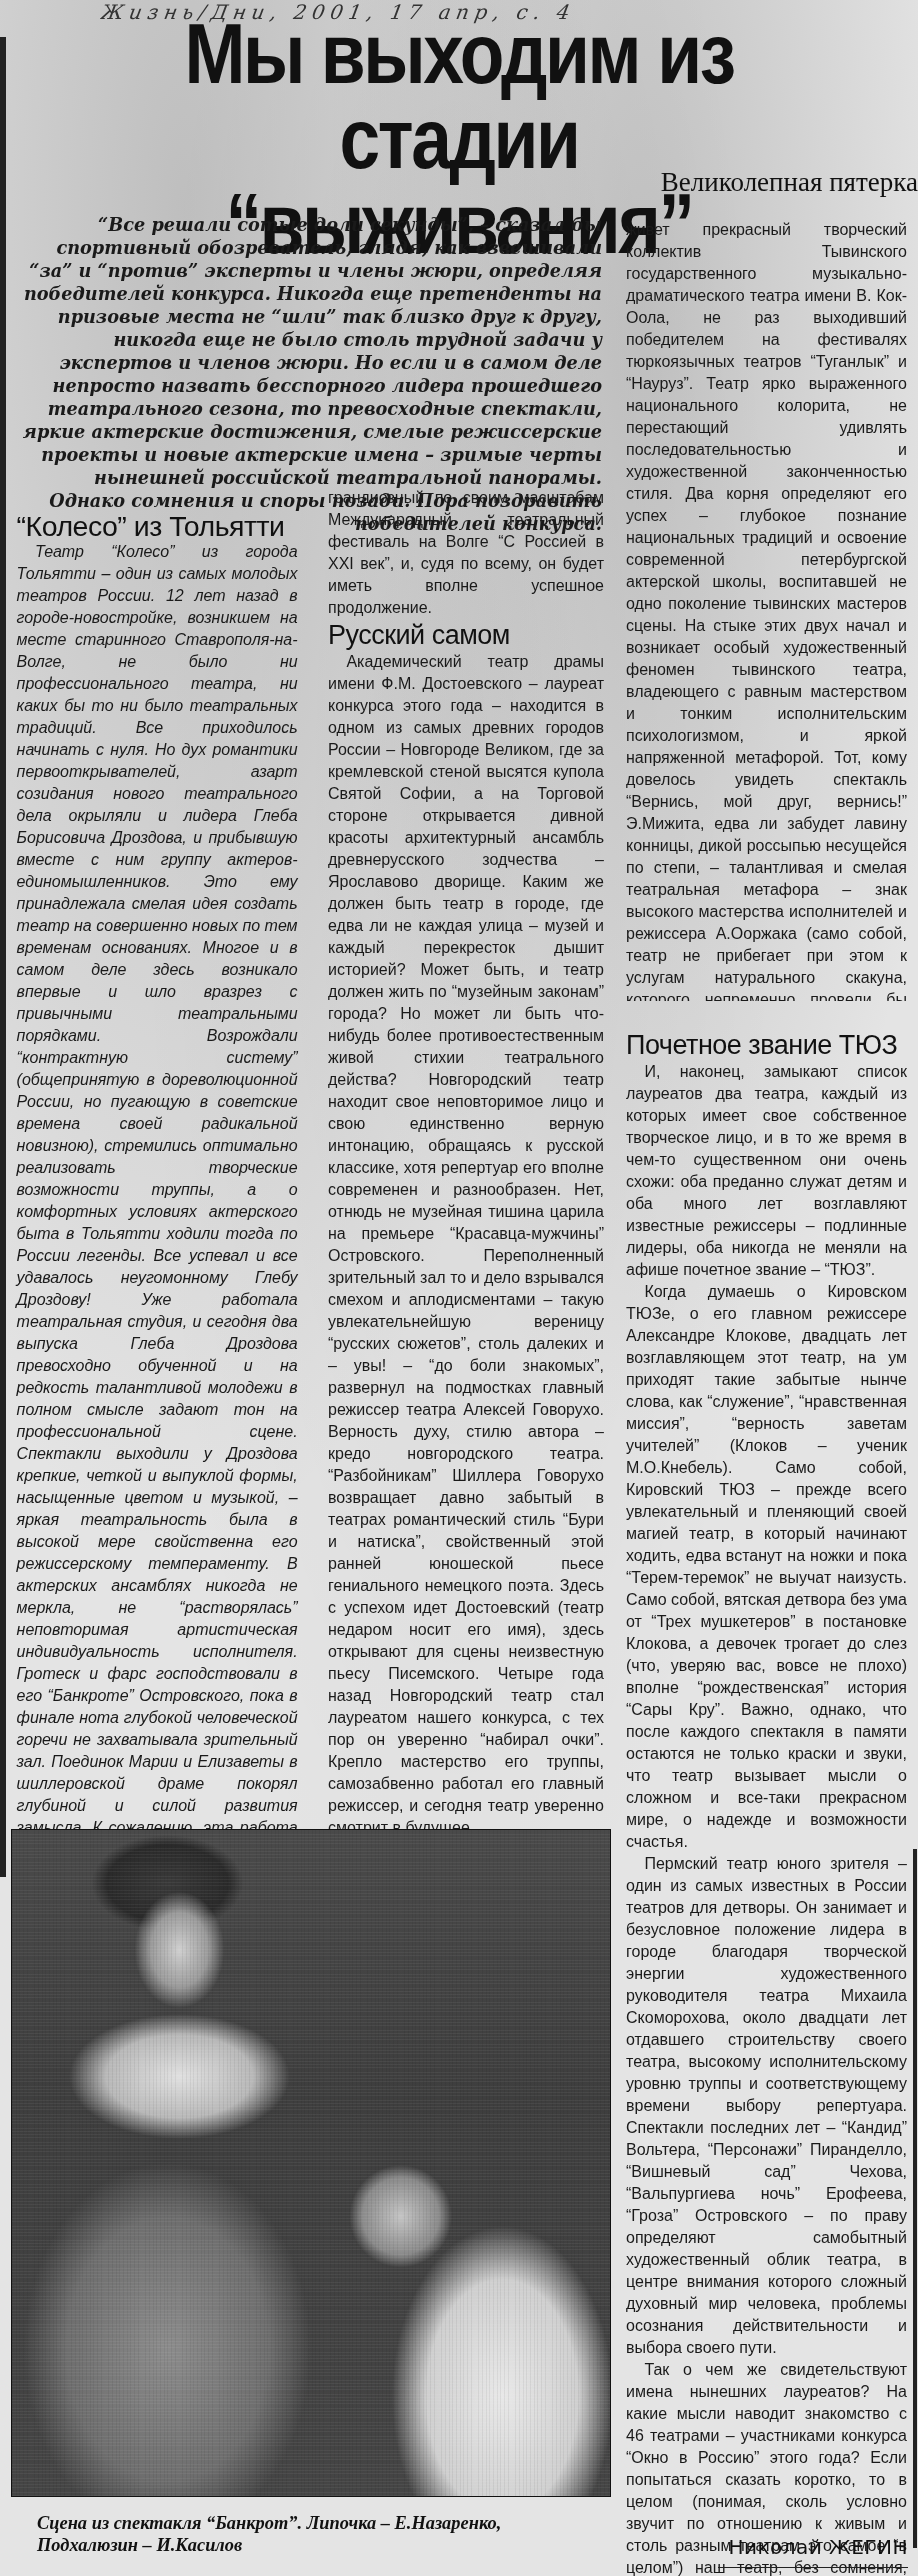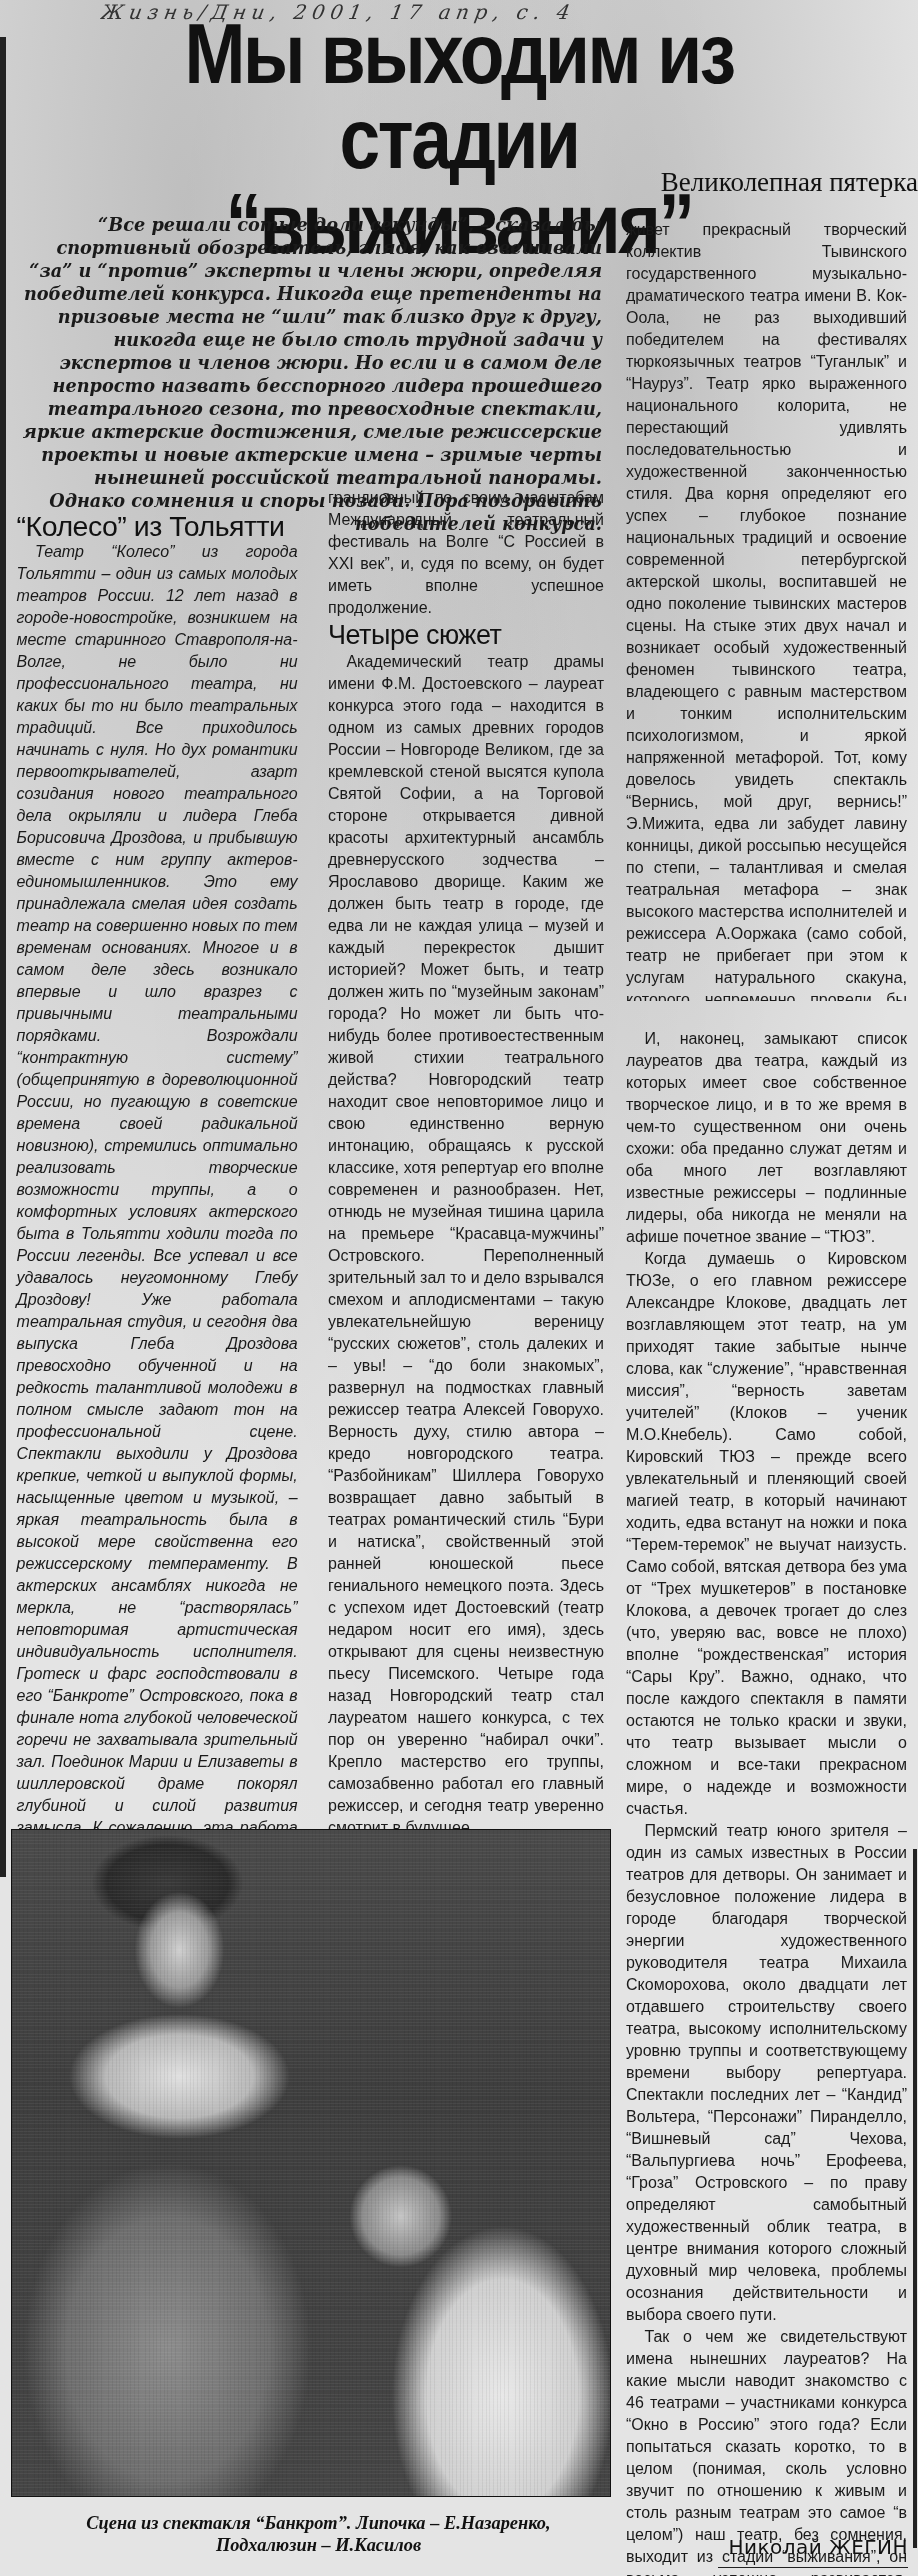--- a/index.html
+++ b/index.html
@@ -64,21 +64,21 @@
       linear-gradient(180deg, #4a4a4a 0%, #3e3e3e 40%, #454545 100%);
     overflow: hidden;
   }
   .photo .grain {
     position: absolute; inset: 0;
     background-image:
       repeating-linear-gradient(0deg, rgba(255,255,255,.05) 0 0.9px, transparent 0.9px 2.8px),
       repeating-linear-gradient(90deg, rgba(0,0,0,.06) 0 0.9px, transparent 0.9px 3.7px);
   }
   .caption {
-    position: absolute; left: 37px; top: 2512px; width: 563px; text-align: center;
+    position: absolute; left: 37px; top: 2512px; width: 563px; text-align: left;
     font-family: "Liberation Serif", serif; font-style: italic; font-weight: bold;
     font-size: 18.4px; line-height: 22px; color: #111;
   }
   .byline {
     position: absolute; left: 718px; top: 2535px; width: 190px; text-align: right;
     font-family: "DejaVu Sans", sans-serif; font-size: 20px; color: #111;
     border-bottom: 1.8px solid #222; padding-bottom: 8px; letter-spacing: 0.5px;
   }
   .right-rule { position: absolute; left: 913px; top: 1849px; width: 3.7px; height: 699px; background: #222; }
   .watermark {
@@ -103,30 +103,31 @@
   <p class="lead">“Все решали сотые доли секунды”, – сказал бы спортивный обозреватель, глядя, как взвешивали “за” и “против” эксперты и члены жюри, определяя победителей конкурса. Никогда еще претенденты на призовые места не “шли” так близко друг к другу, никогда еще не было столь трудной задачи у экспертов и членов жюри. Но если и в самом деле непросто назвать бесспорного лидера прошедшего театрального сезона, то превосходные спектакли, яркие актерские достижения, смелые режиссерские проекты и новые актерские имена – зримые черты нынешней российской театральной панорамы. Однако сомнения и споры позади. Пора поздравить победителей конкурса.</p>
 
   <h2 class="h2 h2-kol">“Колесо” из Тольятти</h2>
   <div class="col col1">
     <p>Театр “Колесо” из города Тольятти – один из самых молодых театров России. 12 лет назад в городе-новостройке, возникшем на месте старинного Ставрополя-на-Волге, не было ни профессионального театра, ни каких бы то ни было театральных традиций. Все приходилось начинать с нуля. Но дух романтики первооткрывателей, азарт созидания нового театрального дела окрыляли и лидера Глеба Борисовича Дроздова, и прибывшую вместе с ним группу актеров-единомышленников. Это ему принадлежала смелая идея создать театр на совершенно новых по тем временам основаниях. Многое и в самом деле здесь возникало впервые и шло вразрез с привычными театральными порядками. Возрождали “контрактную систему” (общепринятую в дореволюционной России, но пугающую в советские времена своей радикальной новизною), стремились оптимально реализовать творческие возможности труппы, а о комфортных условиях актерского быта в Тольятти ходили тогда по России легенды. Все успевал и все удавалось неугомонному Глебу Дроздову! Уже работала театральная студия, и сегодня два выпуска Глеба Дроздова превосходно обученной и на редкость талантливой молодежи в полном смысле задают тон на профессиональной сцене. Спектакли выходили у Дроздова крепкие, четкой и выпуклой формы, насыщенные цветом и музыкой, – яркая театральность была в высокой мере свойственна его режиссерскому темпераменту. В актерских ансамблях никогда не меркла, не “растворялась” неповторимая артистическая индивидуальность исполнителя. Гротеск и фарс господствовали в его “Банкроте” Островского, пока в финале нота глубокой человеческой горечи не захватывала зрительный зал. Поединок Марии и Елизаветы в шиллеровской драме покорял глубиной и силой развития замысла. К сожалению, эта работа стала для режиссера последней.</p>
     <p style="height:131px;overflow:hidden;">Сегодня театр, созданный Дроздовым, переживает пору творческой зрелости, а Тольятти признан одним из театральных центров России: в театре “Колесо” весною прошлого года впервые прошел грандиозный по своим масштабам Международный театральный фестиваль на Волге “С Россией в XXI век”, и, судя по всему, он будет иметь вполне успешное продолжение.</p>
   </div>
 
   <div class="col col2">
     <p class="noindent" style="height:131px;overflow:hidden;">грандиозный по своим масштабам Международный театральный фестиваль на Волге “С Россией в XXI век”, и, судя по всему, он будет иметь вполне успешное продолжение.</p>
-    <h2 class="h2">Четыре сюжет</h2>
+    <h2 class="h2">Русский самом</h2>
     <p>Академический театр драмы имени Ф.М. Достоевского – лауреат конкурса этого года – находится в одном из самых древних городов России – Новгороде Великом, где за кремлевской стеной высятся купола Святой Софии, а на Торговой стороне открывается дивной красоты архитектурный ансамбль древнерусского зодчества – Ярославово дворище. Каким же должен быть театр в городе, где едва ли не каждая улица – музей и каждый перекресток дышит историей? Может быть, и театр должен жить по “музейным законам” города? Но может ли быть что-нибудь более противоестественным живой стихии театрального действа? Новгородский театр находит свое неповторимое лицо и свою единственно верную интонацию, обращаясь к русской классике, хотя репертуар его вполне современен и разнообразен. Нет, отнюдь не музейная тишина царила на премьере “Красавца-мужчины” Островского. Переполненный зрительный зал то и дело взрывался смехом и аплодисментами – такую увлекательнейшую вереницу “русских сюжетов”, столь далеких и – увы! – “до боли знакомых”, развернул на подмостках главный режиссер театра Алексей Говорухо. Верность духу, стилю автора – кредо новгородского театра. “Разбойникам” Шиллера Говорухо возвращает давно забытый в театрах романтический стиль “Бури и натиска”, свойственный этой ранней юношеской пьесе гениального немецкого поэта. Здесь с успехом идет Достоевский (театр недаром носит его имя), здесь открывают для сцены неизвестную пьесу Писемского. Четыре года назад Новгородский театр стал лауреатом нашего конкурса, с тех пор он уверенно “набирал очки”. Крепло мастерство его труппы, самозабвенно работал его главный режиссер, и сегодня театр уверенно смотрит в будущее.</p>
     <h2 class="h2">Тывинский феномен</h2>
     <p style="height:44px;overflow:hidden;">А на другом конце России в далекой и не самой богатой Тыве</p>
   </div>
 
   <div class="col col3">
     <p class="noindent" style="height:782px;overflow:hidden;">живет прекрасный творческий коллектив Тывинского государственного музыкально-драматического театра имени В. Кок-Оола, не раз выходивший победителем на фестивалях тюркоязычных театров “Туганлык” и “Науруз”. Театр ярко выраженного национального колорита, не перестающий удивлять последовательностью и художественной законченностью стиля. Два корня определяют его успех – глубокое познание национальных традиций и освоение современной петербургской актерской школы, воспитавшей не одно поколение тывинских мастеров сцены. На стыке этих двух начал и возникает особый художественный феномен тывинского театра, владеющего с равным мастерством и тонким исполнительским психологизмом, и яркой напряженной метафорой. Тот, кому довелось увидеть спектакль “Вернись, мой друг, вернись!” Э.Мижита, едва ли забудет лавину конницы, дикой россыпью несущейся по степи, – талантливая и смелая театральная метафора – знак высокого мастерства исполнителей и режиссера А.Ооржака (само собой, театр не прибегает при этом к услугам натурального скакуна, которого непременно провели бы под уздцы по задам престижной столичной сцены).</p>
   </div>
   <div class="col col3b">
+    <h2 class="h2">Почетное звание ТЮЗ</h2>
     <p>И, наконец, замыкают список лауреатов два театра, каждый из которых имеет свое собственное творческое лицо, и в то же время в чем-то существенном они очень схожи: оба преданно служат детям и оба много лет возглавляют известные режиссеры – подлинные лидеры, оба никогда не меняли на афише почетное звание – “ТЮЗ”.</p>
     <p>Когда думаешь о Кировском ТЮЗе, о его главном режиссере Александре Клокове, двадцать лет возглавляющем этот театр, на ум приходят такие забытые нынче слова, как “служение”, “нравственная миссия”, “верность заветам учителей” (Клоков – ученик М.О.Кнебель). Само собой, Кировский ТЮЗ – прежде всего увлекательный и пленяющий своей магией театр, в который начинают ходить, едва встанут на ножки и пока “Терем-теремок” не выучат наизусть. Само собой, вятская детвора без ума от “Трех мушкетеров” в постановке Клокова, а девочек трогает до слез (что, уверяю вас, вовсе не плохо) вполне “рождественская” история “Сары Кру”. Важно, однако, что после каждого спектакля в памяти остаются не только краски и звуки, что театр вызывает мысли о сложном и все-таки прекрасном мире, о надежде и возможности счастья.</p>
     <p>Пермский театр юного зрителя – один из самых известных в России театров для детворы. Он занимает и безусловное положение лидера в городе благодаря творческой энергии художественного руководителя театра Михаила Скоморохова, около двадцати лет отдавшего строительству своего театра, высокому исполнительскому уровню труппы и соответствующему времени выбору репертуара. Спектакли последних лет – “Кандид” Вольтера, “Персонажи” Пиранделло, “Вишневый сад” Чехова, “Вальпургиева ночь” Ерофеева, “Гроза” Островского – по праву определяют самобытный художественный облик театра, в центре внимания которого сложный духовный мир человека, проблемы осознания действительности и выбора своего пути.</p>
     <p>Так о чем же свидетельствуют имена нынешних лауреатов? На какие мысли наводит знакомство с 46 театрами – участниками конкурса “Окно в Россию” этого года? Если попытаться сказать коротко, то в целом (понимая, сколь условно звучит по отношению к живым и столь разным театрам это самое “в целом”) наш театр, без сомнения, выходит из стадии “выживания”, он весьма успешно развивается, обрастает талантливой молодежью, увлеченно и подчас азартно работает, храня традиции учителей и – главное! – стремясь не потерять доверие, привязанность, а порою и подлинную любовь своих зрителей.</p>
   </div>
 
   <div class="watermark"></div>
 
   <div class="photo" title="Сцена из спектакля: актриса в кружевном платье, актер целует ей руку">
     <div class="grain"></div>

